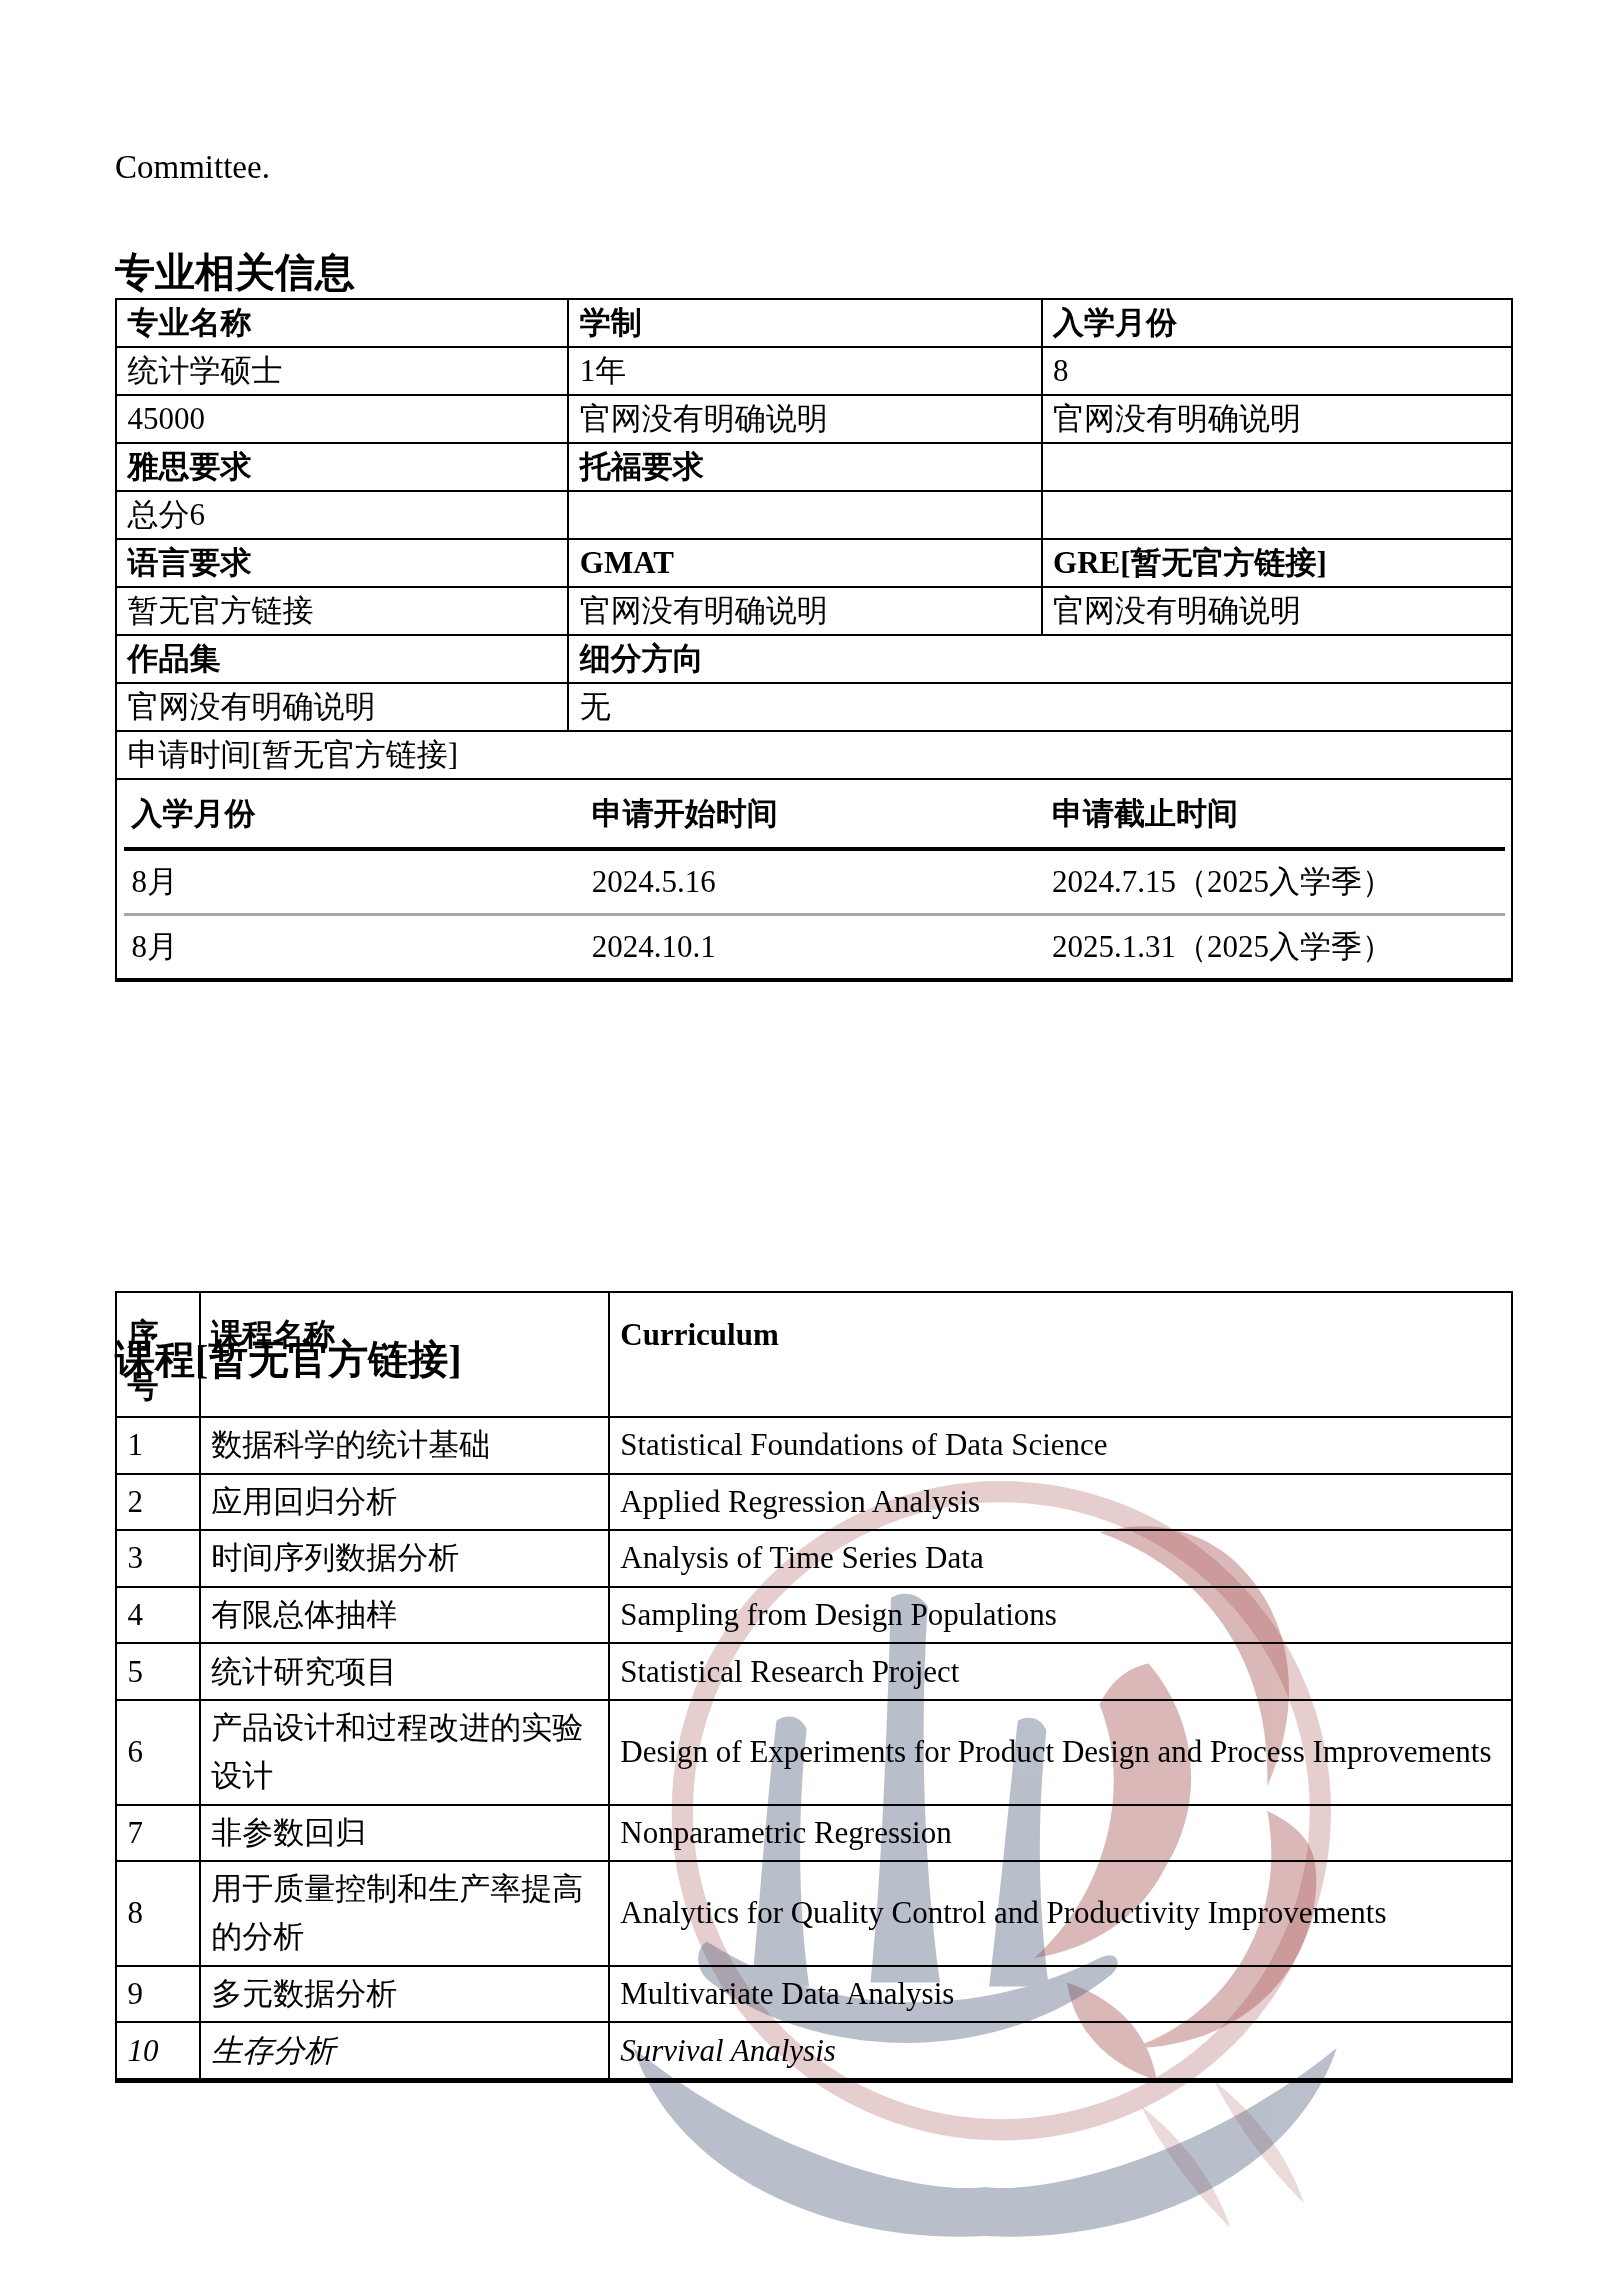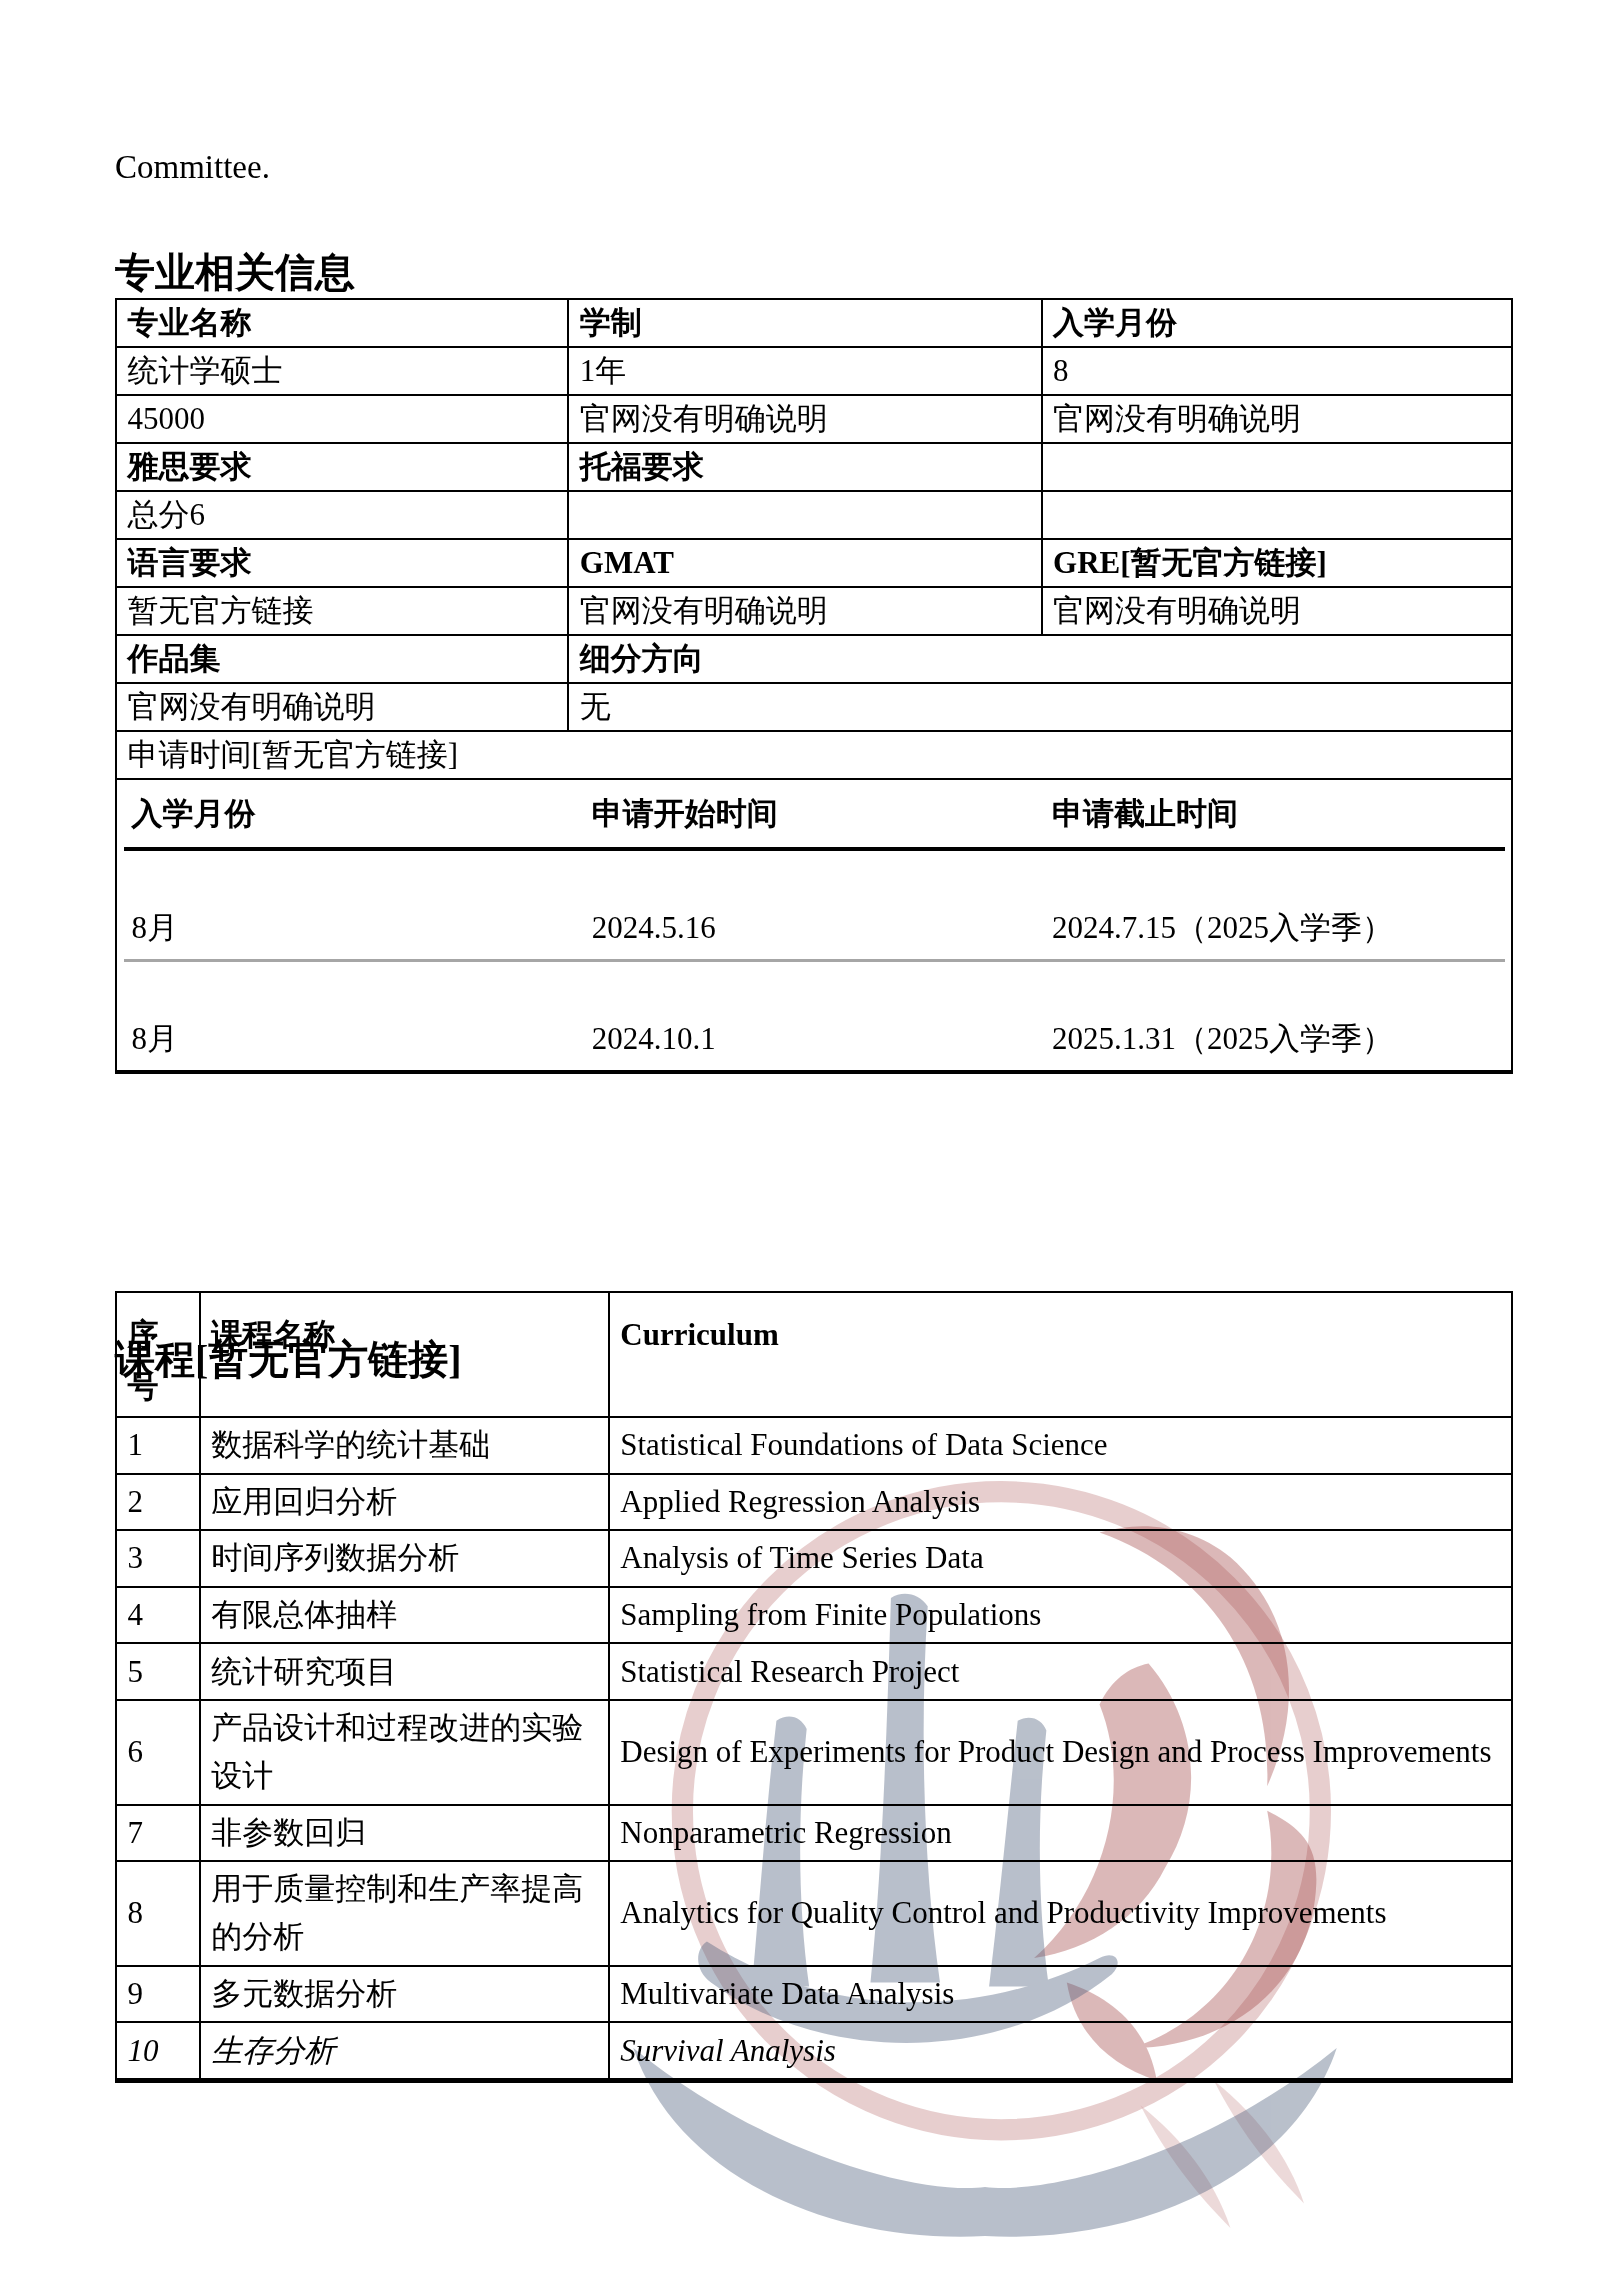--- a/index.html
+++ b/index.html
@@ -75,21 +75,21 @@
     display: grid;
     grid-template-columns: 1fr 1fr 1fr;
     align-items: center;
   }
   .srow > div { padding-left: 7.9px; font-size: 31px; }
   .shead {
     height: 67px;
     border-bottom: 4.6px solid #000000;
     font-weight: bold;
   }
-  .sdata { height: 62px; margin-top: 46px; }
+  .sdata { height: 62px; }
   .sep-gray { border-bottom: 3.3px solid #a6a6a6; }
 
   
   #t2 td, #t2 th {
     line-height: 48px;
     padding: 3.3px 10.5px;
     vertical-align: middle;
   }
   #t2 th {
     vertical-align: top;
@@ -227,21 +227,21 @@
     <td>Applied Regression Analysis</td>
   </tr>
   <tr>
     <td>3</td>
     <td>时间序列数据分析</td>
     <td>Analysis of Time Series Data</td>
   </tr>
   <tr>
     <td>4</td>
     <td>有限总体抽样</td>
-    <td>Sampling from Finite Populations</td>
+    <td>Sampling from Design Populations</td>
   </tr>
   <tr>
     <td>5</td>
     <td>统计研究项目</td>
     <td>Statistical Research Project</td>
   </tr>
   <tr>
     <td>6</td>
     <td>产品设计和过程改进的实验设计</td>
     <td>Design of Experiments for Product Design and Process Improvements</td>

